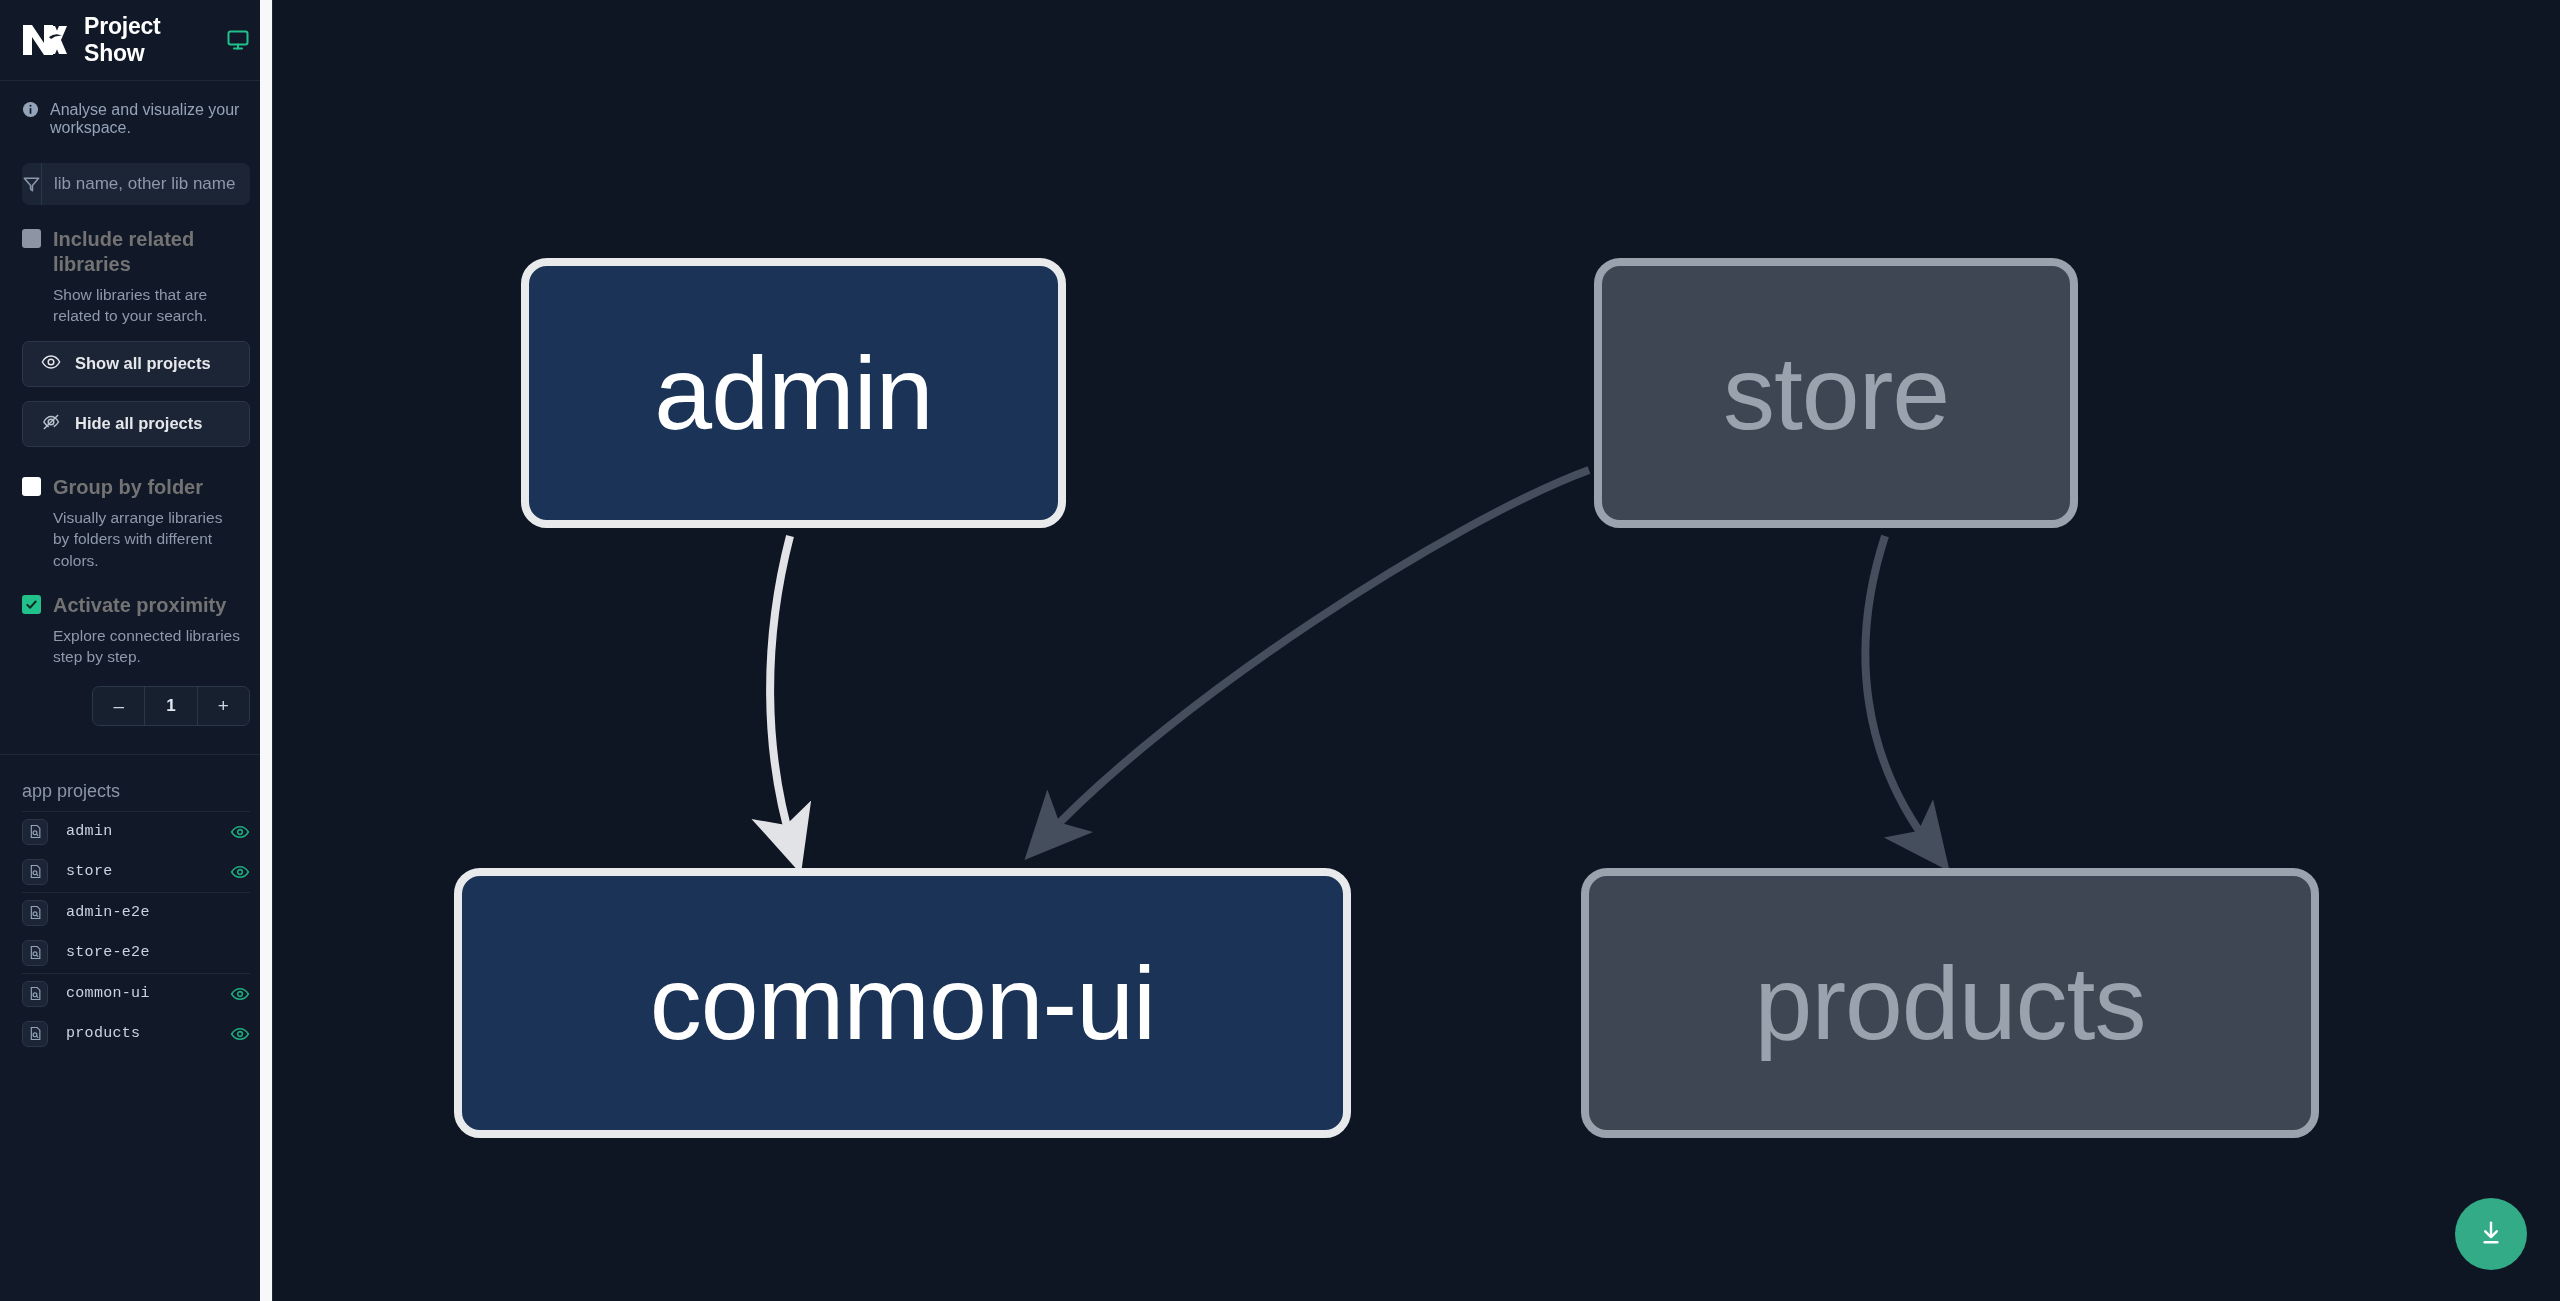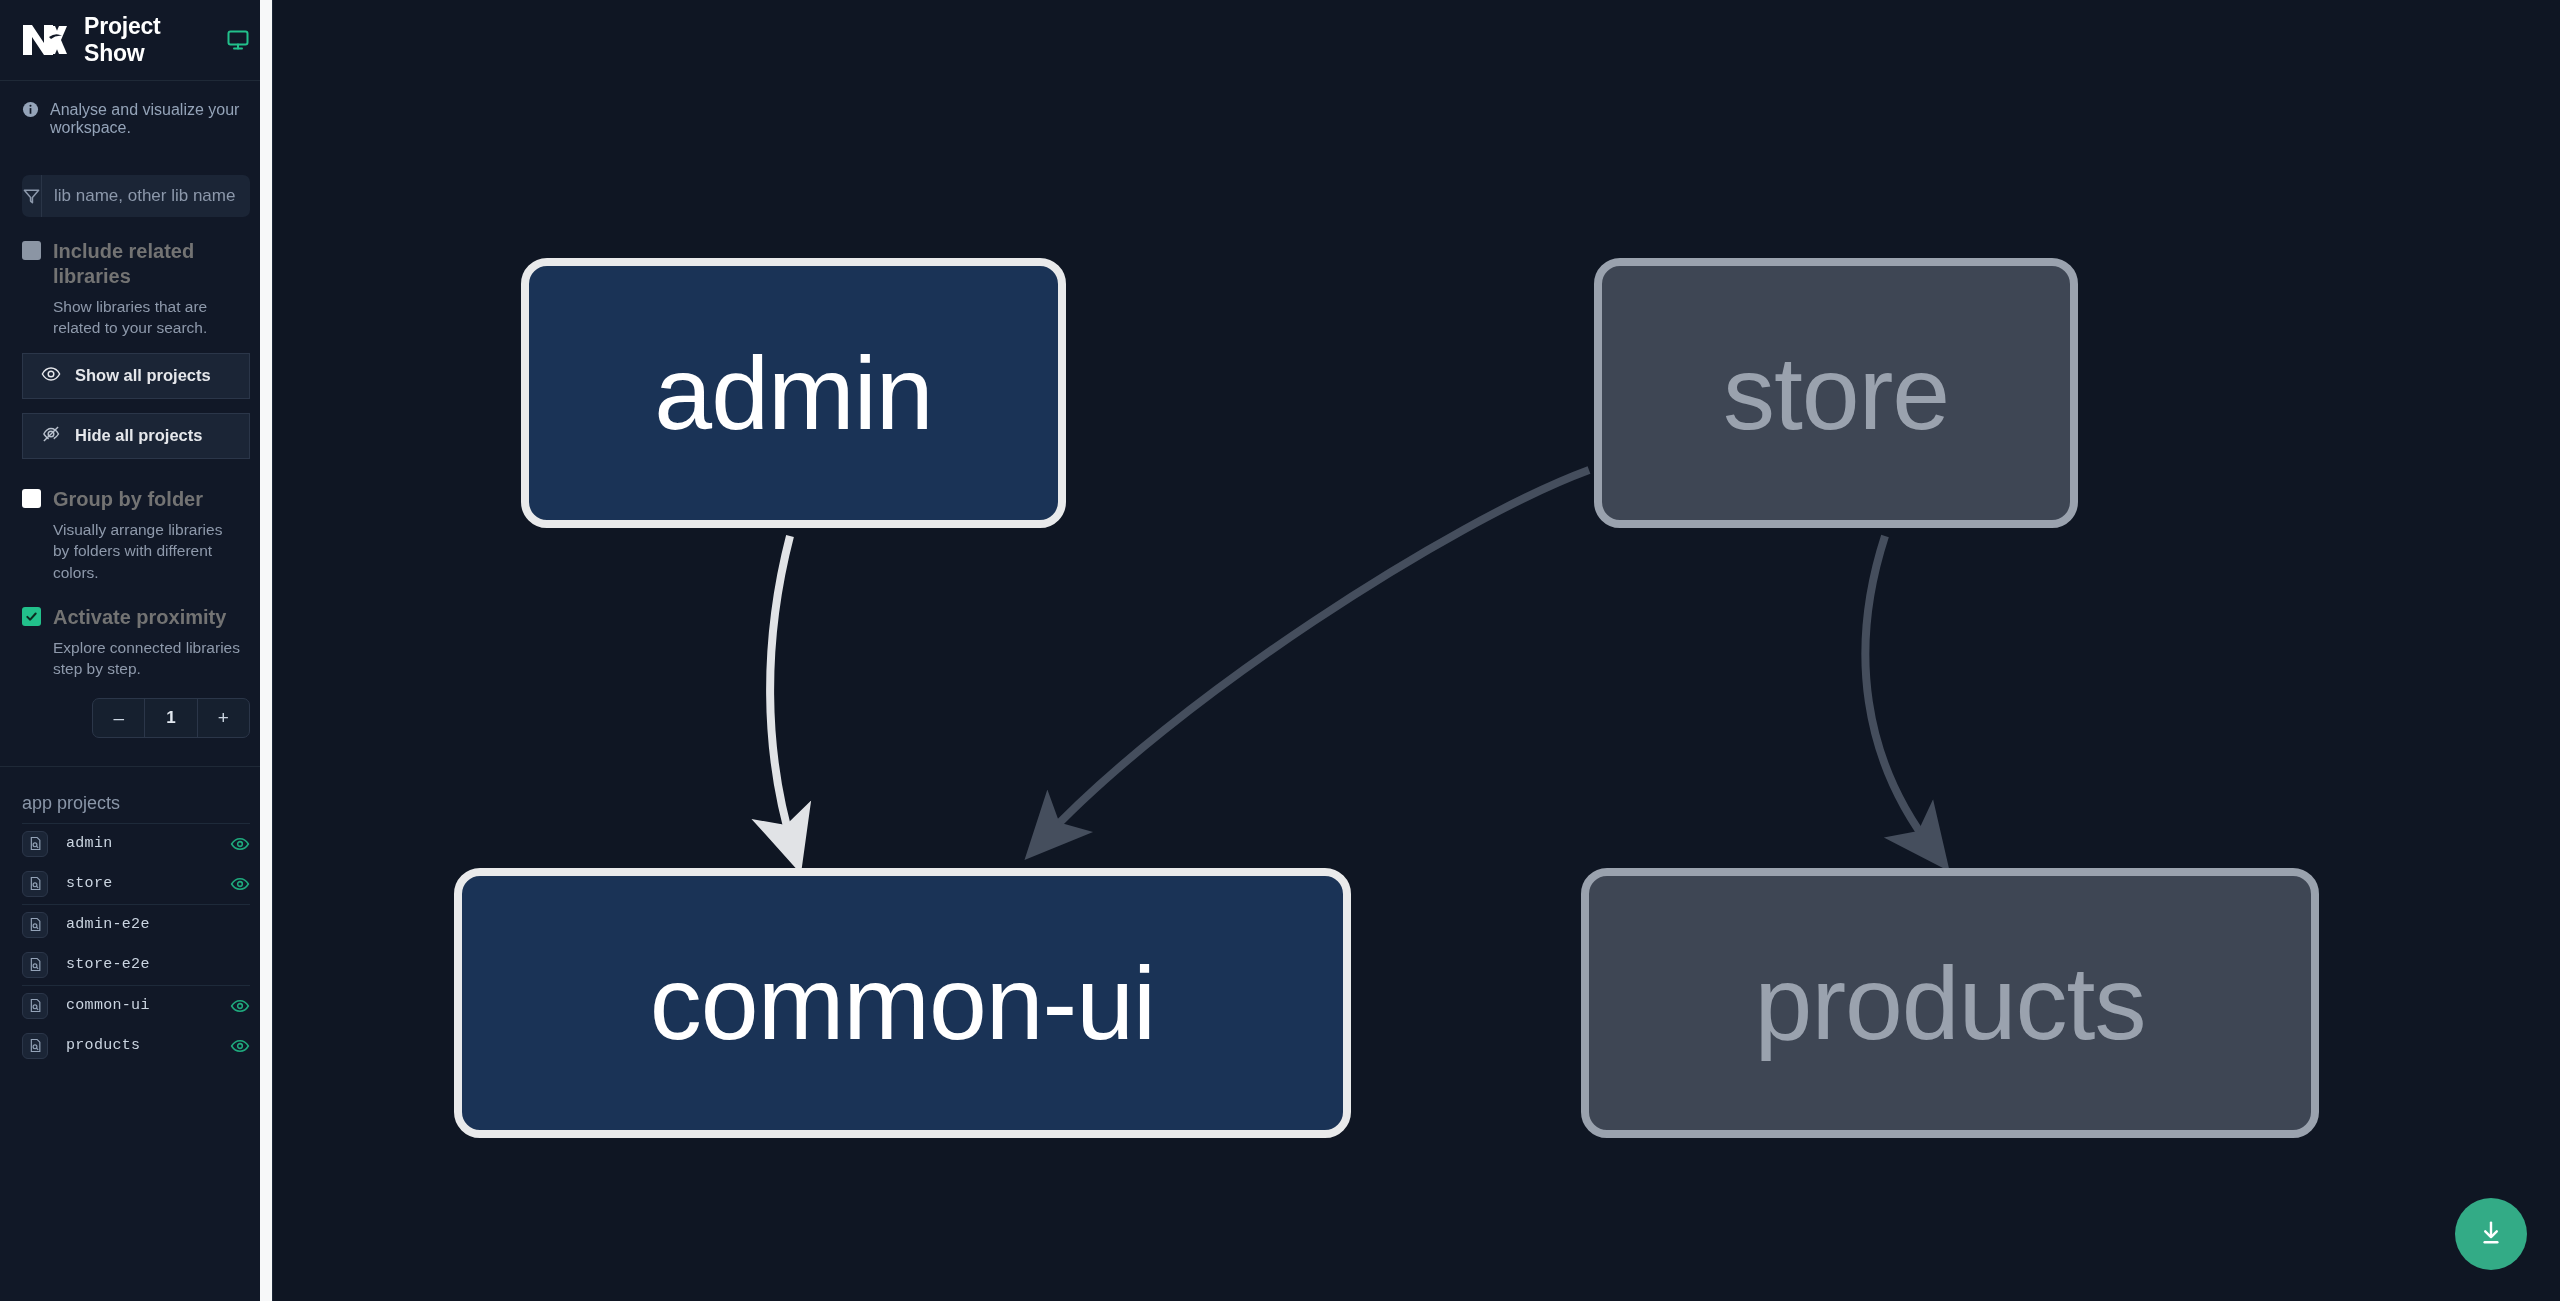--- a/index.html
+++ b/index.html
@@ -37,21 +37,21 @@
   .monitor-ico { width: 24px; height: 24px; margin-left: 8px; }
 
   .sb-subtitle {
     display: flex; gap: 11px;
     padding: 20px 22px 14px 22px;
     color: #94a3b8; font-size: 16px;
   }
   .info-ico { width: 17px; height: 17px; flex: 0 0 17px; }
 
   .search-wrap {
-    margin: 24px 22px 0 22px;
+    margin: 12px 22px 0 22px;
     height: 42px;
     display: flex; align-items: stretch;
     background: #1b2536;
     border-radius: 7px;
     overflow: hidden;
   }
   .search-icon-box {
     width: 48px; display: flex; align-items: center; justify-content: center;
     border-right: 1px solid #2a3547;
   }
@@ -74,21 +74,21 @@
   .cbox.green { background: #22c08b; display: flex; align-items: center; justify-content: center; }
   .check-text .ct-title { color: #737373; font-size: 20px; font-weight: 700; line-height: 1.25; }
   .check-text .ct-desc { color: #8e99ab; font-size: 15.5px; line-height: 1.38; margin-top: 7px; max-width: 190px;}
 
   .btn-wide {
     margin: 14px 22px 0 22px;
     height: 46px;
     background: #1b2536;
     border: 1px solid #2b3purpose;
     border: 1px solid #2b3649;
-    border-radius: 0;
+    border-radius: 7px;
     display: flex; align-items: center; gap: 14px;
     padding: 0 18px;
     color: #e5e7eb; font-size: 16.5px; font-weight: 700;
     cursor: pointer;
   }
   .btn-wide:first-of-type { margin-top: 26px; }
 
   .stepper {
     margin: 18px 22px 0 auto;
     width: 158px;

